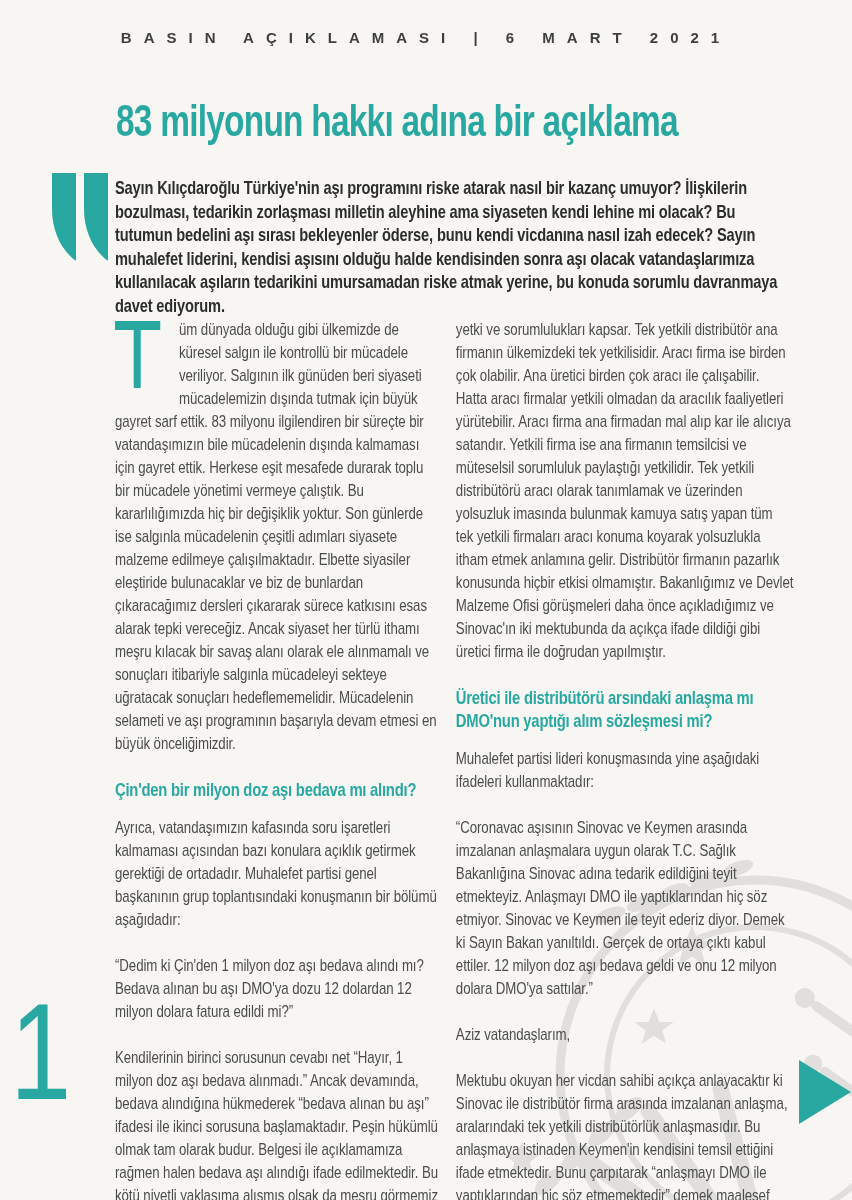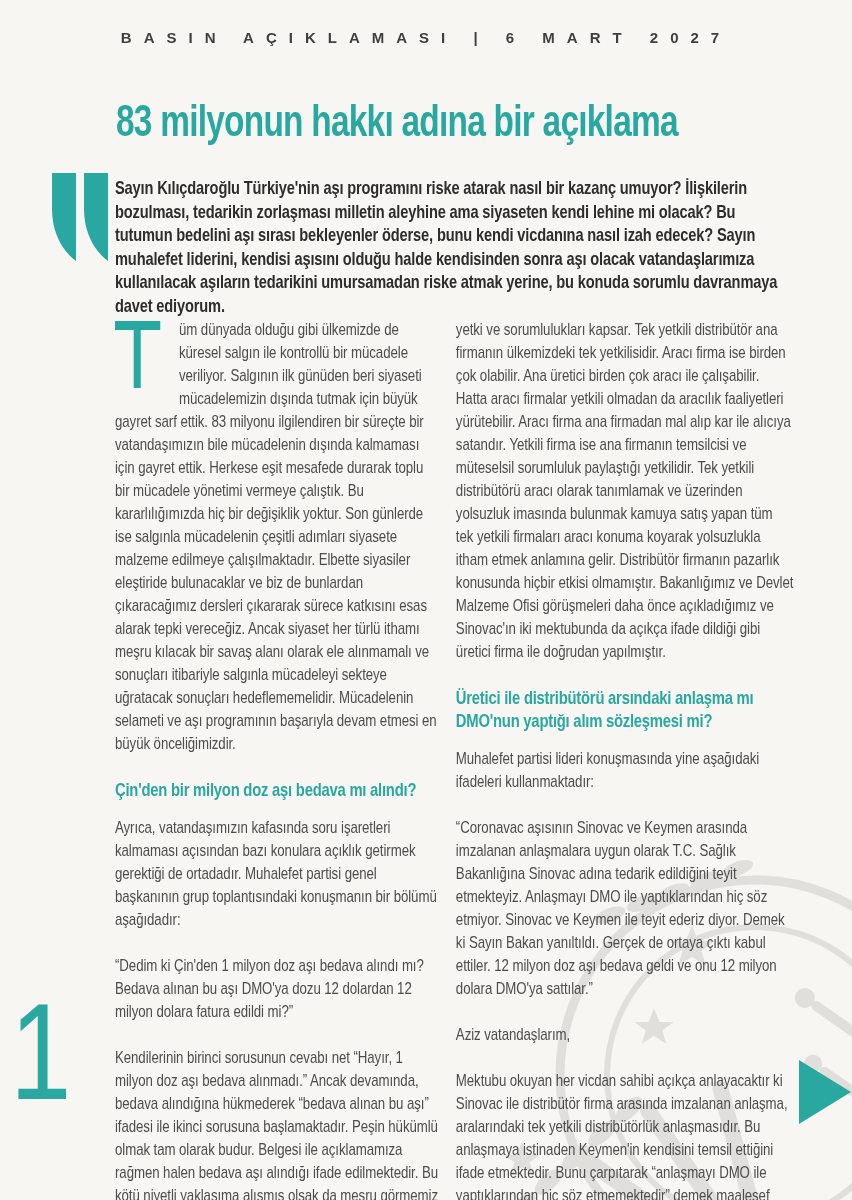--- a/index.html
+++ b/index.html
@@ -111,21 +111,21 @@
             <circle cx="72" cy="0" r="9"></circle>
           </g>
         <g transform="translate(0,60) rotate(215)">
             <rect x="18" y="-5" width="45" height="10" rx="5"></rect>
             <circle cx="72" cy="0" r="9"></circle>
           </g>
       </g>
     </g>
   </svg>
 
-  <div class="kicker">BASIN AÇIKLAMASI | 6 MART 2027</div>
+  <div class="kicker">BASIN AÇIKLAMASI | 6 MART 2021</div>
 
   <h1 class="title">83 milyonun hakkı adına bir açıklama</h1>
 
   <svg class="quote-svg" width="58" height="90" viewBox="0 0 58 90" xmlns="http://www.w3.org/2000/svg">
     <path d="M0 0 H24 V88 C9 77, 0 58, 0 36 Z" fill="#29a8a2"></path>
     <path d="M32 0 H56 V88 C41 77, 32 58, 32 36 Z" fill="#29a8a2"></path>
   </svg>
 
   <p class="lede">Sayın Kılıçdaroğlu Türkiye'nin aşı programını riske atarak nasıl bir kazanç umuyor? İlişkilerin bozulması, tedarikin zorlaşması milletin aleyhine ama siyaseten kendi lehine mi olacak? Bu tutumun bedelini aşı sırası bekleyenler öderse, bunu kendi vicdanına nasıl izah edecek? Sayın muhalefet liderini, kendisi aşısını olduğu halde kendisinden sonra aşı olacak vatandaşlarımıza kullanılacak aşıların tedarikini umursamadan riske atmak yerine, bu konuda sorumlu davranmaya davet ediyorum.</p>
 

